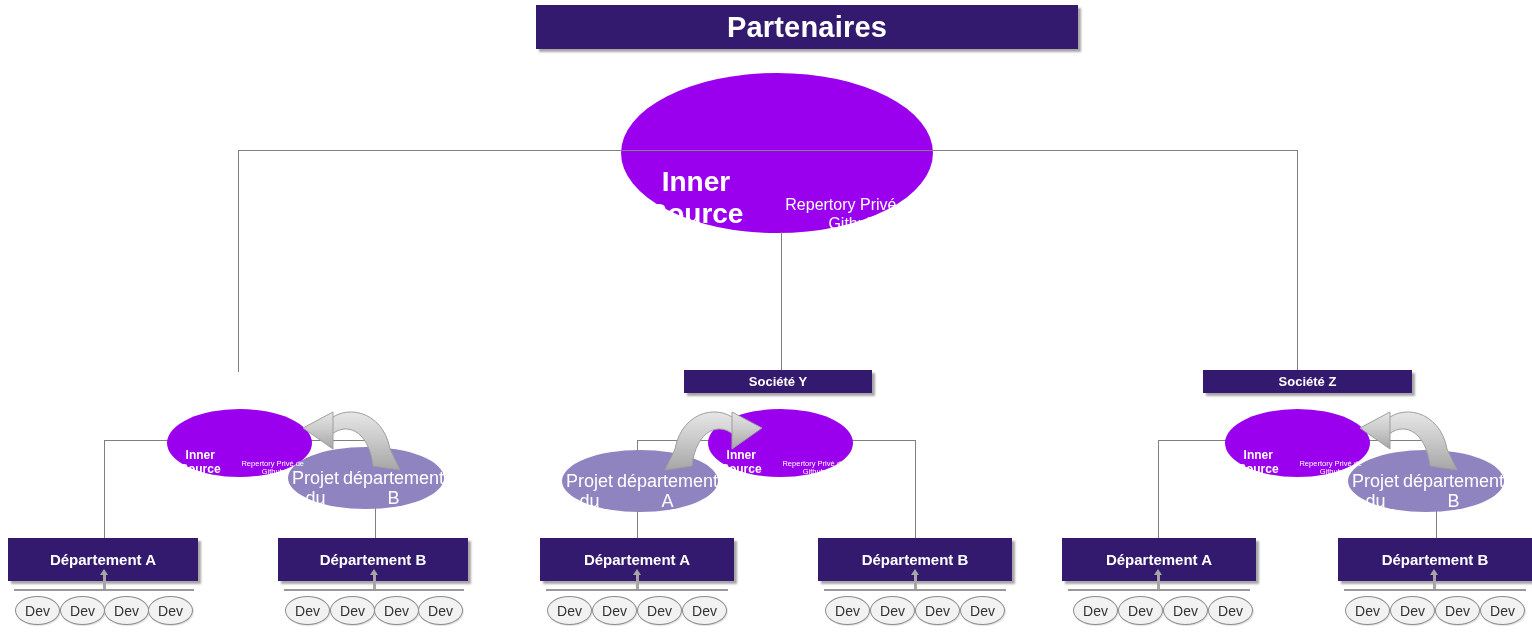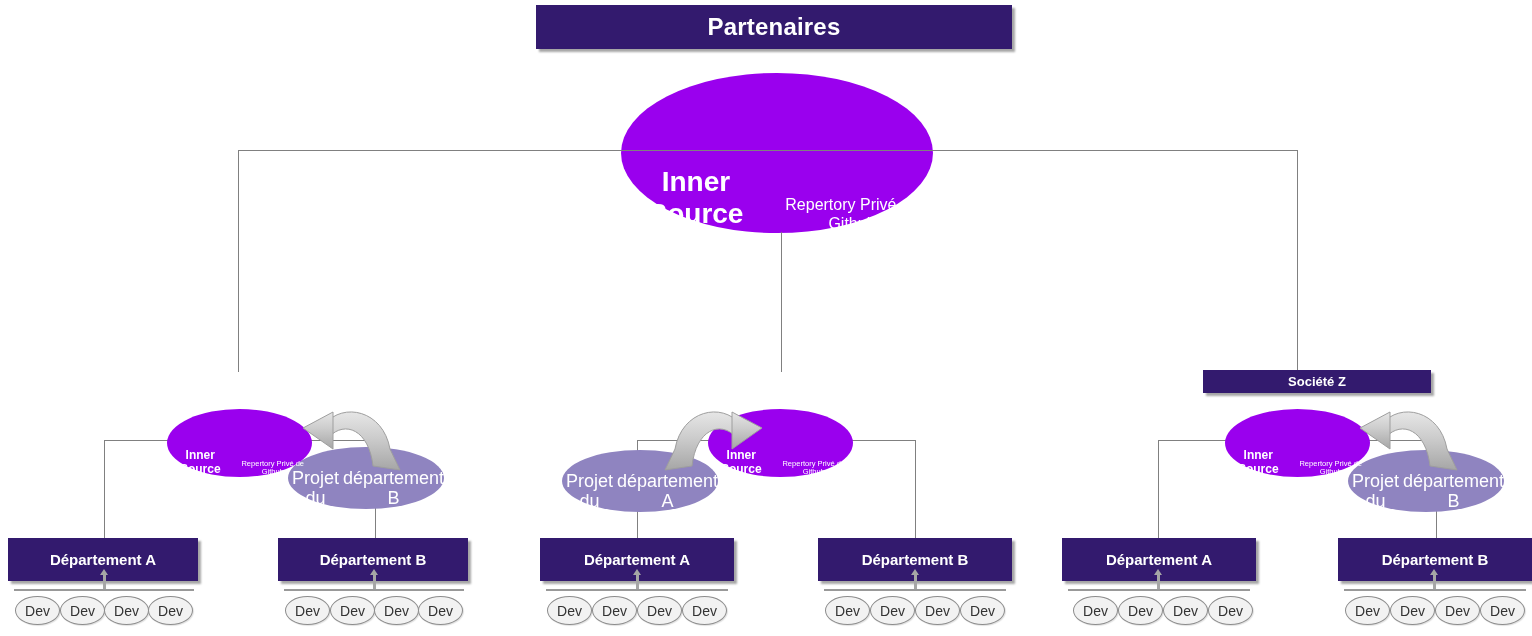--- a/index.html
+++ b/index.html
@@ -19,21 +19,21 @@
   
   .banner{
     position:absolute;
     background:#331a6e;
     color:#ffffff;
     font-weight:bold;
     display:flex;align-items:center;justify-content:center;
     box-shadow:3px 3px 2px rgba(0,0,0,.35);
     letter-spacing:.2px;
   }
-  #title-banner{left:536px;top:5px;width:476px;height:44px;font-size:24px;}
+  #title-banner{left:536px;top:5px;width:542px;height:44px;font-size:29px;}
 
   
   .soc-box{
     position:absolute;height:23px;
     background:#331a6e;color:#fff;font-weight:bold;font-size:13px;
     display:flex;align-items:center;justify-content:center;
     box-shadow:3px 3px 2px rgba(0,0,0,.35);
   }
 
   
@@ -138,20 +138,21 @@
 
   <div class="dept-box" style="left:278px;top:538px;width:190px;">Département B</div>
   <div class="stem" style="left:373px;top:575px;height:14px;"></div>
   <div class="stem-head" style="left:370px;top:569px;"></div>
   <div class="dev-rail" style="left:284px;top:589px;width:180px;"></div>
   <div class="dev" style="left:285px;top:596px;">Dev</div>
   <div class="dev" style="left:330px;top:596px;">Dev</div>
   <div class="dev" style="left:374px;top:596px;">Dev</div>
   <div class="dev" style="left:418px;top:596px;">Dev</div>
 
+  <div class="soc-box" style="left:684px;top:370px;width:188px;">Société Y</div>
 
   <div class="ln h" style="left:637px;top:440px;width:278px;"></div>
   <div class="ln v" style="left:637px;top:440px;height:100px;"></div>
   <div class="ln v" style="left:915px;top:440px;height:100px;"></div>
 
   <div class="ellipse project" style="left:562px;top:450px;width:156px;height:62px;">
     <div class="t2">Projet du</div>
     <div class="t2">département A</div>
   </div>
 
@@ -183,21 +184,21 @@
 
   <div class="dept-box" style="left:818px;top:538px;width:194px;">Département B</div>
   <div class="stem" style="left:914px;top:575px;height:14px;"></div>
   <div class="stem-head" style="left:911px;top:569px;"></div>
   <div class="dev-rail" style="left:824px;top:589px;width:182px;"></div>
   <div class="dev" style="left:825px;top:596px;">Dev</div>
   <div class="dev" style="left:870px;top:596px;">Dev</div>
   <div class="dev" style="left:915px;top:596px;">Dev</div>
   <div class="dev" style="left:960px;top:596px;">Dev</div>
 
-  <div class="soc-box" style="left:1203px;top:370px;width:228px;">Société Z</div>
+  <div class="soc-box" style="left:1203px;top:370px;width:209px;">Société Z</div>
 
   <div class="ln h" style="left:1158px;top:440px;width:278px;"></div>
   <div class="ln v" style="left:1158px;top:440px;height:100px;"></div>
   <div class="ln v" style="left:1436px;top:440px;height:100px;"></div>
 
   <div class="ellipse project" style="left:1348px;top:450px;width:156px;height:62px;">
     <div class="t2">Projet du</div>
     <div class="t2">département B</div>
   </div>
 

